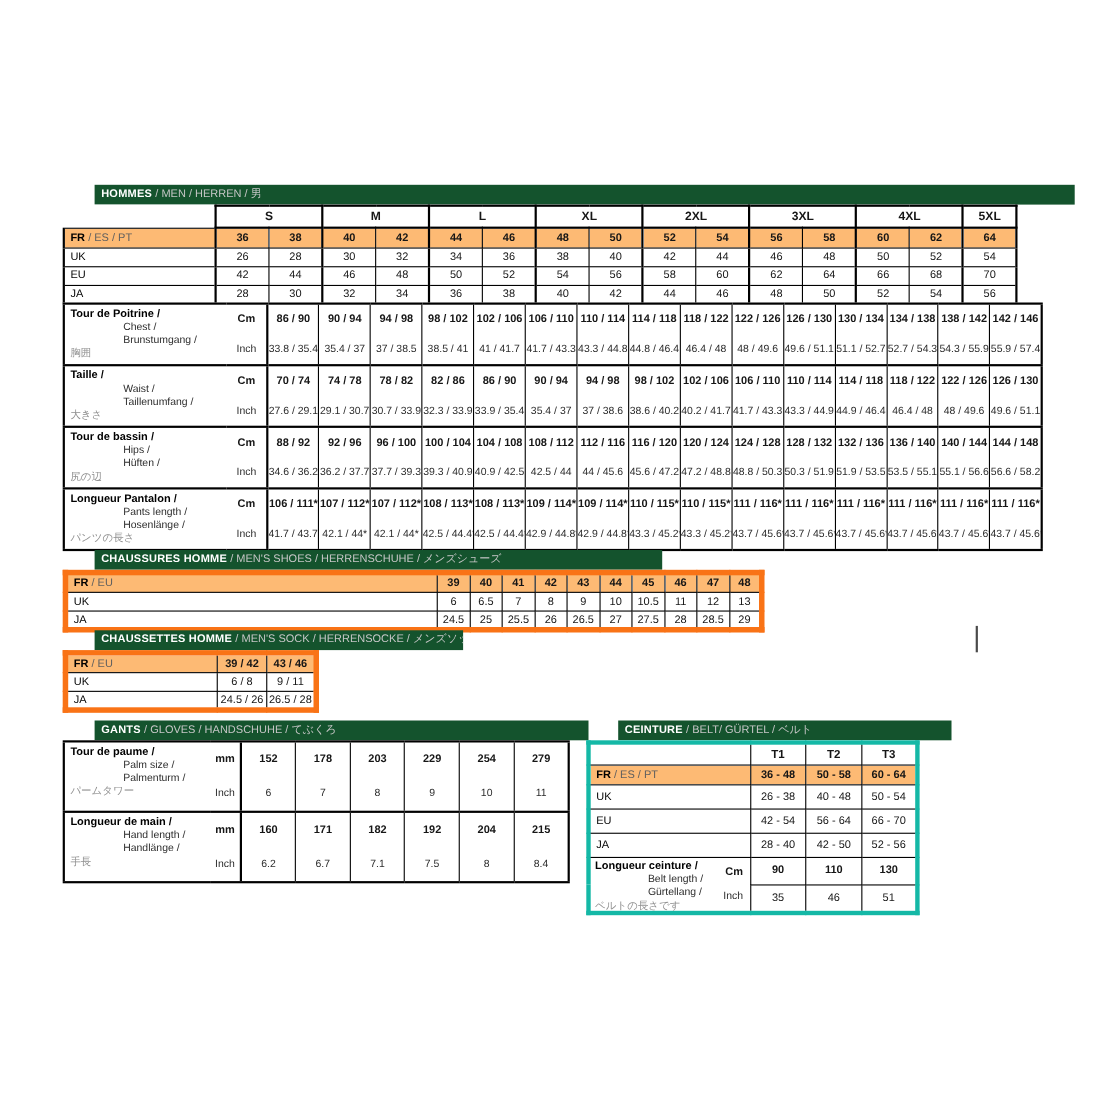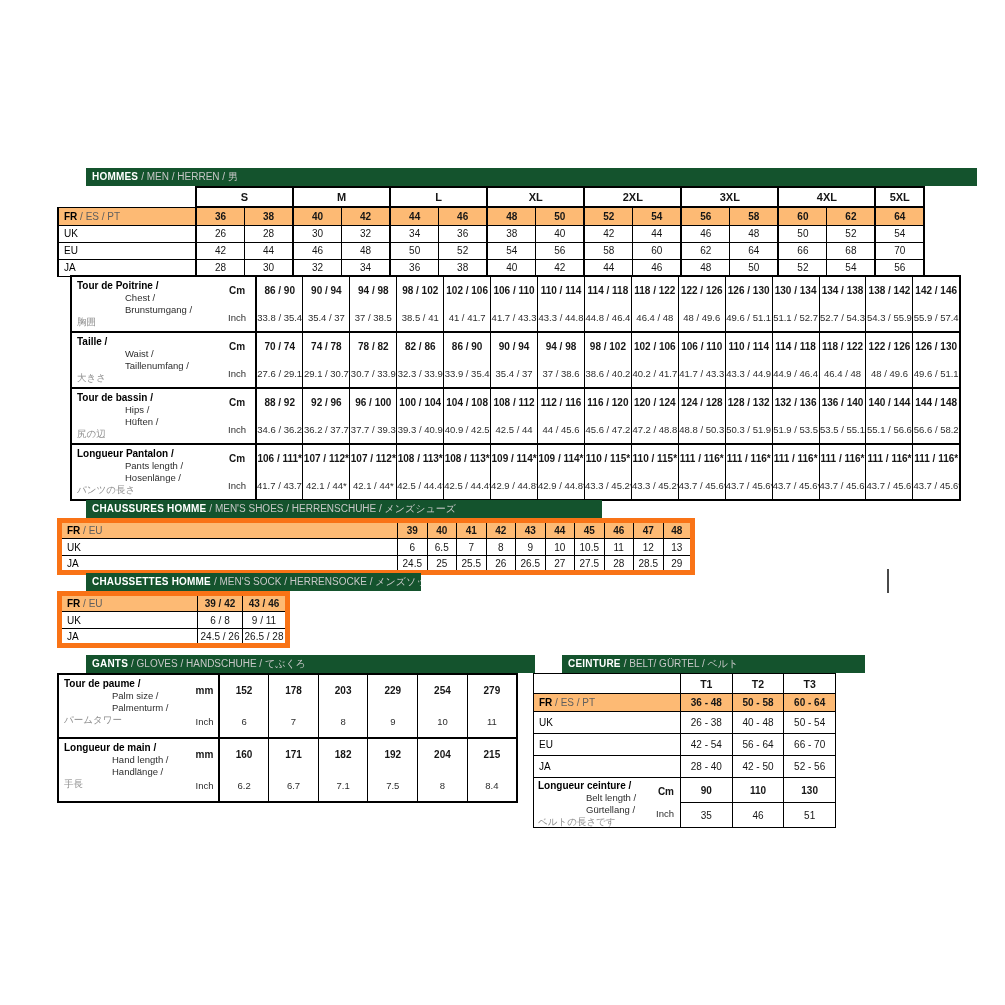--- a/index.html
+++ b/index.html
@@ -38,21 +38,21 @@
   .l1,.l2{font-size:9.5px;color:#2d2d2d;margin-left:48px;}
   .l3{font-size:9.5px;color:#8f8f8f;}
   .ut{font-weight:bold;font-size:10px;}
   .ub{font-size:9.5px;color:#2d2d2d;}
   .vtop{font-weight:bold;}
   .vbot{font-size:9.5px;color:#2d2d2d;}
   .mt1 .vtop,.mt1 .vbot,.mt1 .ut,.mt1 .ub{height:27px;line-height:27px;}
   .mt2 .vtop,.mt2 .vbot,.mt2 .ut,.mt2 .ub{height:31px;line-height:31px;}
   
   .st{border:5px solid #f97316;}
-  .bt{border:1px solid #14b8a6;}
+  .bt{border:4px solid #14b8a6;}
   .bt td.hcol{font-weight:bold;font-size:10.5px;}
   .bt td.bl-label{border-right:none;text-align:left;padding:2px 4px;vertical-align:top;}
   .bl-wrap{display:flex;justify-content:space-between;align-items:stretch;height:44px;}
   .bl-units{display:flex;flex-direction:column;justify-content:space-around;text-align:right;padding-right:2px;}
   .stray{background:#4a4a4a;}
 </style>
 </head>
 <body>
 
 <div class="page">
@@ -143,21 +143,21 @@
           <td class="gs ">44</td>
           <td>46</td>
           <td class="gs ">48</td>
           <td>50</td>
           <td class="gs ">52</td>
           <td>54</td>
           <td class="gs last">56</td>
         </tr>
       </tbody>
   </table>
-  <table class="abs t mt mt1" style="left:70px;top:275px;width:891px;padding-left:44px;">
+  <table class="abs t mt mt1" style="left:57px;top:275px;width:891px;padding-left:44px;">
     <colgroup>
         <col style="width:148px">
         <col style="width:37px">
       </colgroup>
     <tbody>
         <tr>
           <td class="mlabel">
             <div class="ln l0">Tour de Poitrine /</div>
             <div class="ln l1">Chest /</div>
             <div class="ln l2">Brunstumgang /</div>

